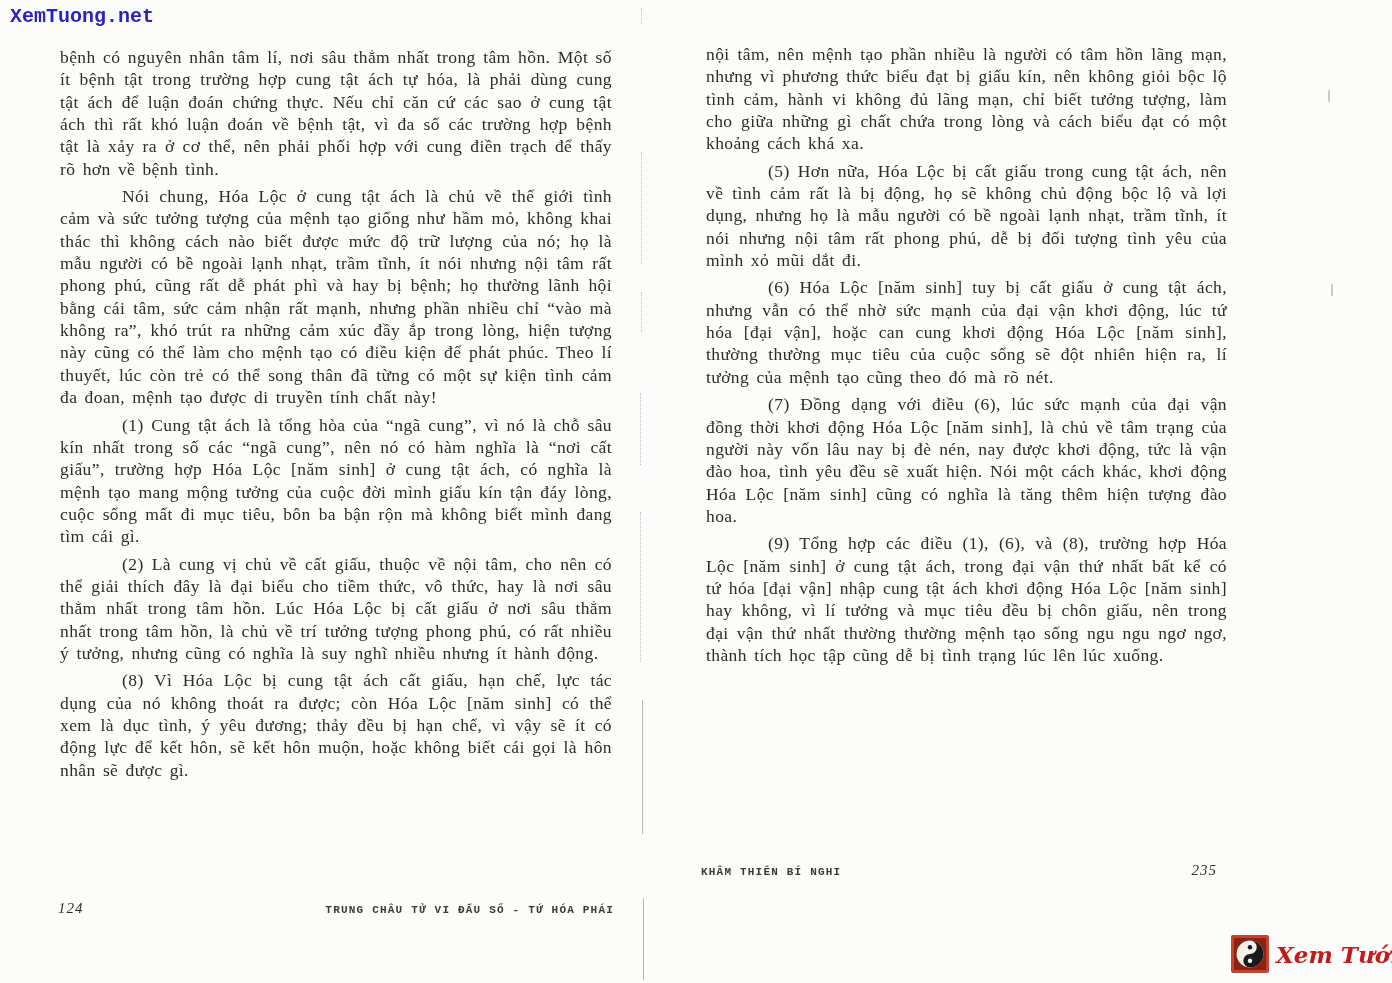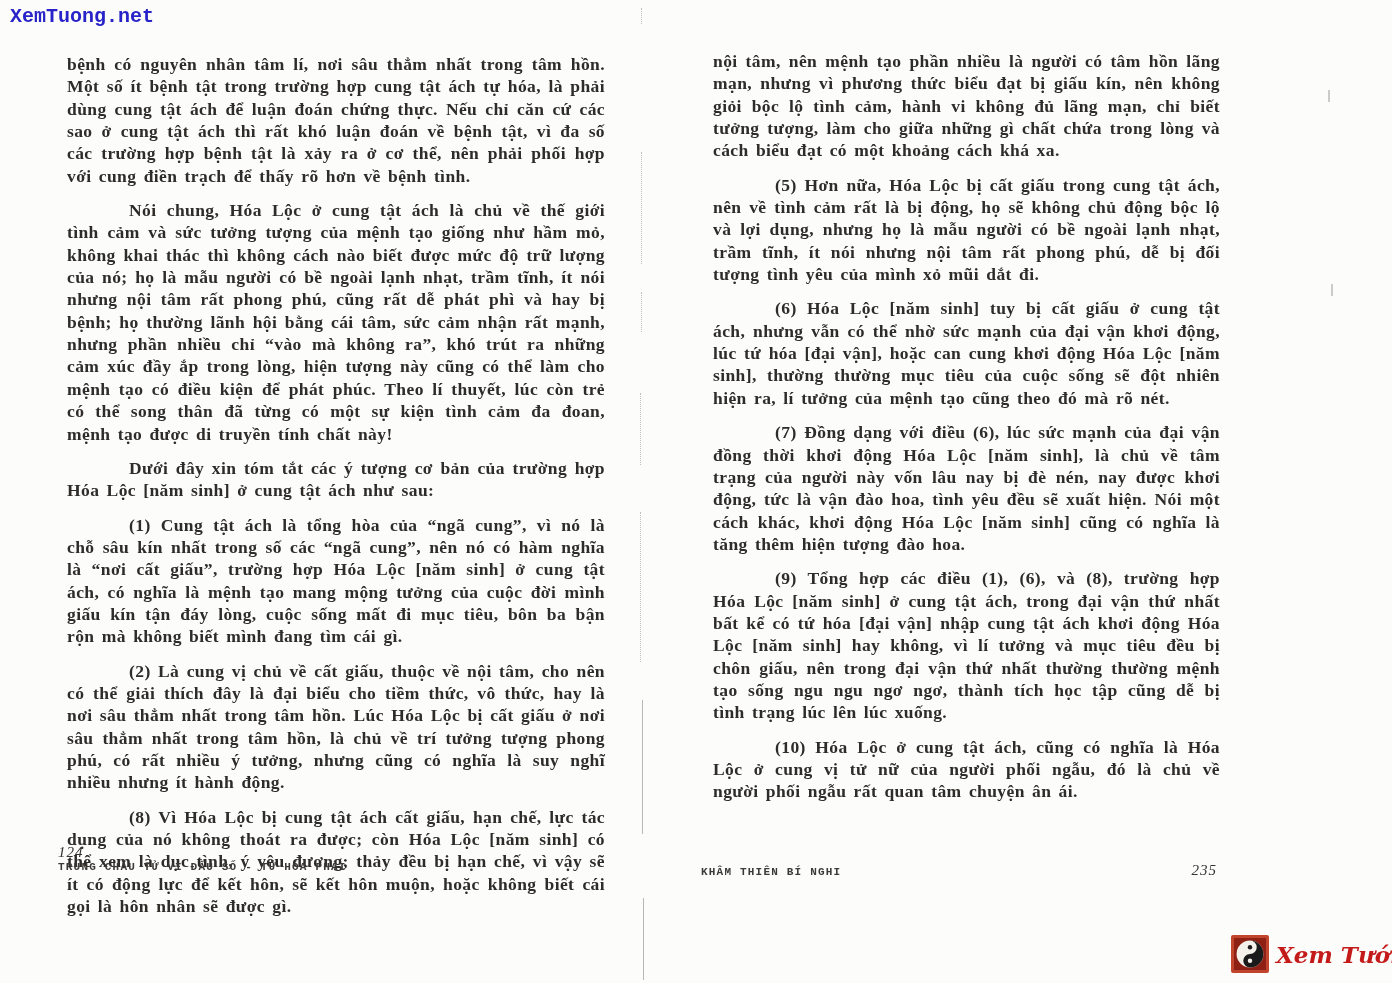--- a/index.html
+++ b/index.html
@@ -12,34 +12,34 @@
   .page-col{
     position:absolute;
     text-align:justify;
     font-size:17.5px;
     line-height:22.35px;
     letter-spacing:0.4px;
     word-spacing:2.5px;
   }
   #left-col{left:55px;top:41px;width:562px;}
   #right-col{left:701px;top:38px;width:531px;}
-  p.para{margin:12px;padding:0;font-weight:bold;}
+  p.para{margin:5px;padding:0;}
   p.indent{text-indent:62px;}
 
   .watermark{
     position:absolute;left:10px;top:5px;
     font-family:Liberation Mono, monospace;
     font-size:20px;font-weight:600;
     color:#2823c8;
   }
 
   .footer{
     position:absolute;display:flex;justify-content:space-between;align-items:baseline;
   }
-  #left-footer{left:58px;top:844px;width:556px;flex-direction:column;}
+  #left-footer{left:58px;top:900px;width:556px;}
   #right-footer{left:701px;top:862px;width:516px;text-align:right;}
   .pagenum{font-style:italic;font-size:15px;color:#35332f;letter-spacing:1px;}
   .running{
     font-size:11px;letter-spacing:1.2px;color:#3c3a36;
     font-family:Liberation Mono, monospace;font-weight:bold;
   }
 
   
   .gutter{position:absolute;width:0;border-left:1px dotted #8f8f8f;opacity:.55;}
   .gutter.solid{border-left:1px solid #7d7d7d;}
@@ -74,33 +74,31 @@
   }
 </style>
 </head>
 <body>
 
 <div class="watermark">XemTuong.net</div>
 
 <div class="page-col" id="left-col">
   <p class="para">bệnh có nguyên nhân tâm lí, nơi sâu thẳm nhất trong tâm hồn. Một số ít bệnh tật trong trường hợp cung tật ách tự hóa, là phải dùng cung tật ách để luận đoán chứng thực. Nếu chỉ căn cứ các sao ở cung tật ách thì rất khó luận đoán về bệnh tật, vì đa số các trường hợp bệnh tật là xảy ra ở cơ thể, nên phải phối hợp với cung điền trạch để thấy rõ hơn về bệnh tình.</p>
   <p class="para indent">Nói chung, Hóa Lộc ở cung tật ách là chủ về thế giới tình cảm và sức tưởng tượng của mệnh tạo giống như hầm mỏ, không khai thác thì không cách nào biết được mức độ trữ lượng của nó; họ là mẫu người có bề ngoài lạnh nhạt, trầm tĩnh, ít nói nhưng nội tâm rất phong phú, cũng rất dễ phát phì và hay bị bệnh; họ thường lãnh hội bằng cái tâm, sức cảm nhận rất mạnh, nhưng phần nhiều chỉ “vào mà không ra”, khó trút ra những cảm xúc đầy ắp trong lòng, hiện tượng này cũng có thể làm cho mệnh tạo có điều kiện để phát phúc. Theo lí thuyết, lúc còn trẻ có thể song thân đã từng có một sự kiện tình cảm đa đoan, mệnh tạo được di truyền tính chất này!</p>
-  <p class="para indent">Dưới đây xin tóm tắt các ý tượng cơ bản của trường hợp Hóa Lộc [năm sinh] ở cung tật ách như sau:</p>
   <p class="para indent">(1) Cung tật ách là tổng hòa của “ngã cung”, vì nó là chỗ sâu kín nhất trong số các “ngã cung”, nên nó có hàm nghĩa là “nơi cất giấu”, trường hợp Hóa Lộc [năm sinh] ở cung tật ách, có nghĩa là mệnh tạo mang mộng tưởng của cuộc đời mình giấu kín tận đáy lòng, cuộc sống mất đi mục tiêu, bôn ba bận rộn mà không biết mình đang tìm cái gì.</p>
   <p class="para indent">(2) Là cung vị chủ về cất giấu, thuộc về nội tâm, cho nên có thể giải thích đây là đại biểu cho tiềm thức, vô thức, hay là nơi sâu thẳm nhất trong tâm hồn. Lúc Hóa Lộc bị cất giấu ở nơi sâu thẳm nhất trong tâm hồn, là chủ về trí tưởng tượng phong phú, có rất nhiều ý tưởng, nhưng cũng có nghĩa là suy nghĩ nhiều nhưng ít hành động.</p>
   <p class="para indent">(8) Vì Hóa Lộc bị cung tật ách cất giấu, hạn chế, lực tác dụng của nó không thoát ra được; còn Hóa Lộc [năm sinh] có thể xem là dục tình, ý yêu đương; thảy đều bị hạn chế, vì vậy sẽ ít có động lực để kết hôn, sẽ kết hôn muộn, hoặc không biết cái gọi là hôn nhân sẽ được gì.</p>
 </div>
 
 <div class="page-col" id="right-col">
   <p class="para">nội tâm, nên mệnh tạo phần nhiều là người có tâm hồn lãng mạn, nhưng vì phương thức biểu đạt bị giấu kín, nên không giỏi bộc lộ tình cảm, hành vi không đủ lãng mạn, chỉ biết tưởng tượng, làm cho giữa những gì chất chứa trong lòng và cách biểu đạt có một khoảng cách khá xa.</p>
   <p class="para indent">(5) Hơn nữa, Hóa Lộc bị cất giấu trong cung tật ách, nên về tình cảm rất là bị động, họ sẽ không chủ động bộc lộ và lợi dụng, nhưng họ là mẫu người có bề ngoài lạnh nhạt, trầm tĩnh, ít nói nhưng nội tâm rất phong phú, dễ bị đối tượng tình yêu của mình xỏ mũi dắt đi.</p>
   <p class="para indent">(6) Hóa Lộc [năm sinh] tuy bị cất giấu ở cung tật ách, nhưng vẫn có thể nhờ sức mạnh của đại vận khơi động, lúc tứ hóa [đại vận], hoặc can cung khơi động Hóa Lộc [năm sinh], thường thường mục tiêu của cuộc sống sẽ đột nhiên hiện ra, lí tưởng của mệnh tạo cũng theo đó mà rõ nét.</p>
   <p class="para indent">(7) Đồng dạng với điều (6), lúc sức mạnh của đại vận đồng thời khơi động Hóa Lộc [năm sinh], là chủ về tâm trạng của người này vốn lâu nay bị đè nén, nay được khơi động, tức là vận đào hoa, tình yêu đều sẽ xuất hiện. Nói một cách khác, khơi động Hóa Lộc [năm sinh] cũng có nghĩa là tăng thêm hiện tượng đào hoa.</p>
   <p class="para indent">(9) Tổng hợp các điều (1), (6), và (8), trường hợp Hóa Lộc [năm sinh] ở cung tật ách, trong đại vận thứ nhất bất kể có tứ hóa [đại vận] nhập cung tật ách khơi động Hóa Lộc [năm sinh] hay không, vì lí tưởng và mục tiêu đều bị chôn giấu, nên trong đại vận thứ nhất thường thường mệnh tạo sống ngu ngu ngơ ngơ, thành tích học tập cũng dễ bị tình trạng lúc lên lúc xuống.</p>
-  <p class="para indent">(10) Hóa Lộc ở cung tật ách, cũng có nghĩa là Hóa Lộc ở cung vị tử nữ của người phối ngẫu, đó là chủ về người phối ngẫu rất quan tâm chuyện ân ái.</p>
 </div>
 
 <div class="footer" id="left-footer">
   <span class="pagenum">124</span>
   <span class="running">TRUNG CHÂU TỬ VI ĐẨU SỐ - TỨ HÓA PHÁI</span>
 </div>
 
 <div class="footer" id="right-footer">
   <span class="running">KHÂM THIÊN BÍ NGHI</span>
   <span class="pagenum">235</span>

